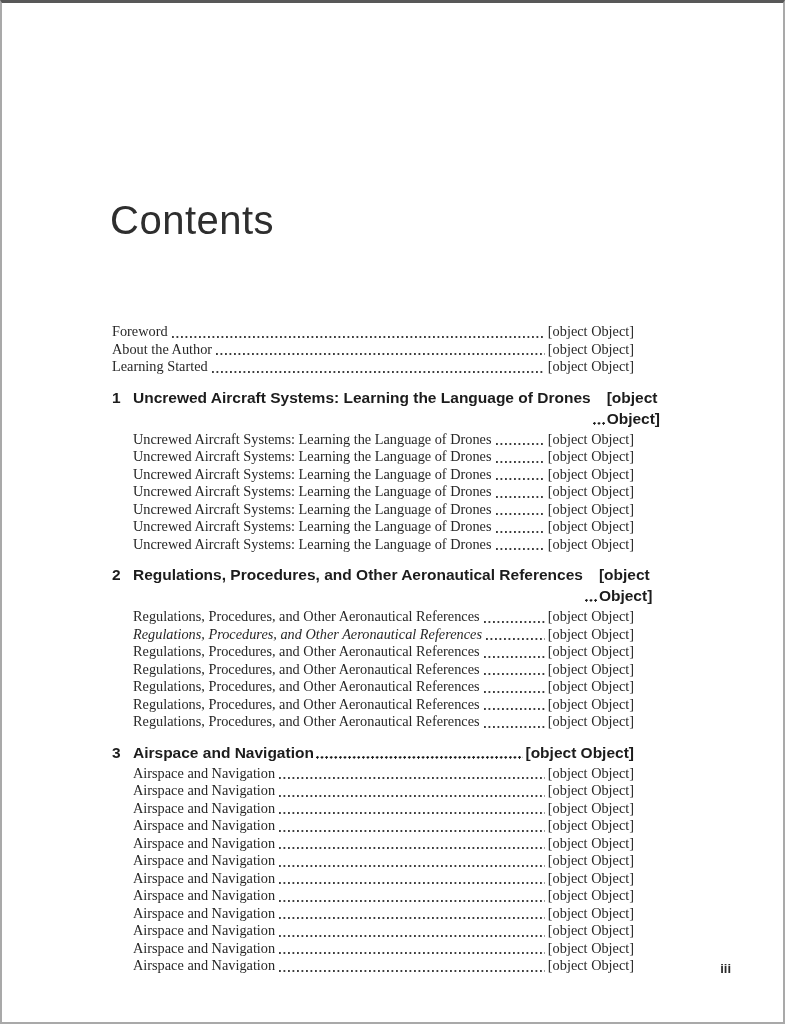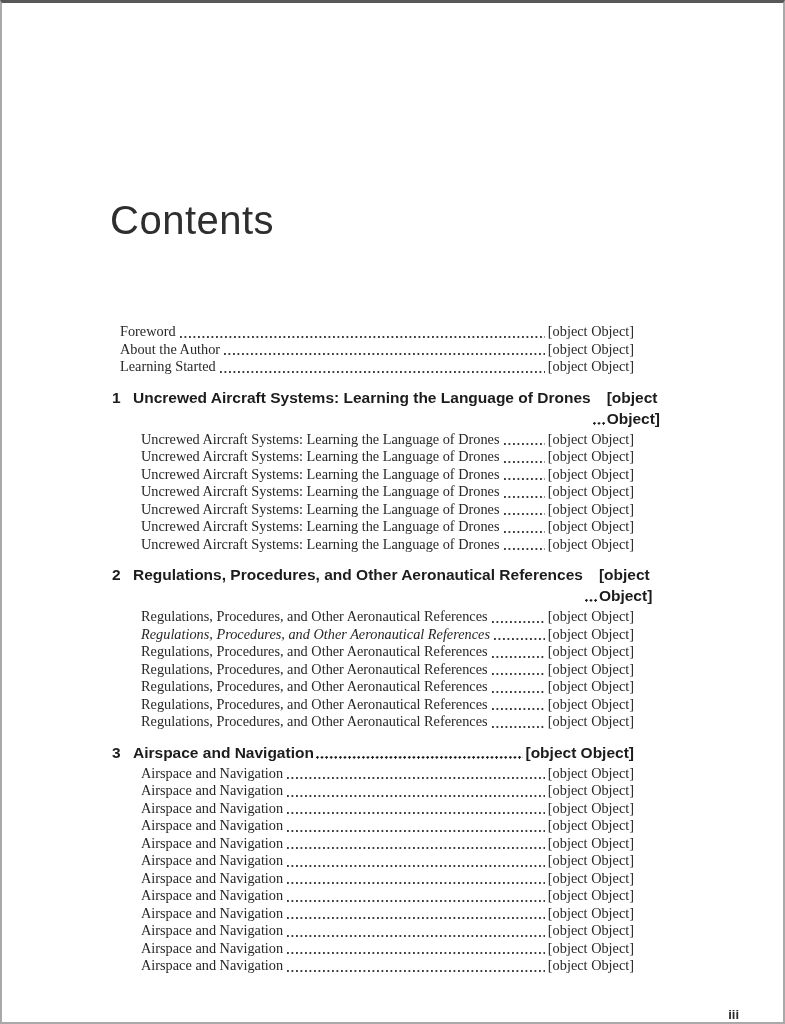--- a/index.html
+++ b/index.html
@@ -28,21 +28,21 @@
     left: 110px; top: 320px;
     width: 522px;
   }
   .toc-entry {
     display: flex;
     align-items: baseline;
     line-height: 17.5px;
     font-size: 14.3px;
     color: #272727;
   }
-  .entry-title { white-space: nowrap; margin-left: 8px; }
+  .entry-title { white-space: nowrap; }
   .italic { font-style: italic; }
   .leader {
     flex: 1 1 auto;
     position: relative;
     margin: 0 3px 0 4px;
     min-width: 12px;
     align-self: stretch;
   }
   .leader::after {
     content: "";
@@ -82,26 +82,25 @@
     background-repeat: repeat-x;
   }
   .chapter-page {
     font-family: "Liberation Sans", sans-serif;
     font-weight: 700;
     color: #1c1c1c;
   }
   .chapter-entries { margin-left: 21px; }
   .folio {
     position: absolute;
-    top: 958px; right: 44px;
+    top: 958px; right: 52px;
     font-family: "Liberation Sans", sans-serif;
     font-weight: 700;
     font-size: 13px;
     color: #2b2b2b;
-    margin-top: 46px;
   }
 </style>
 </head>
 <body>
 
 <h1 class="page-title">Contents</h1>
 
 <div class="toc">
 
   <div class="front-matter">

